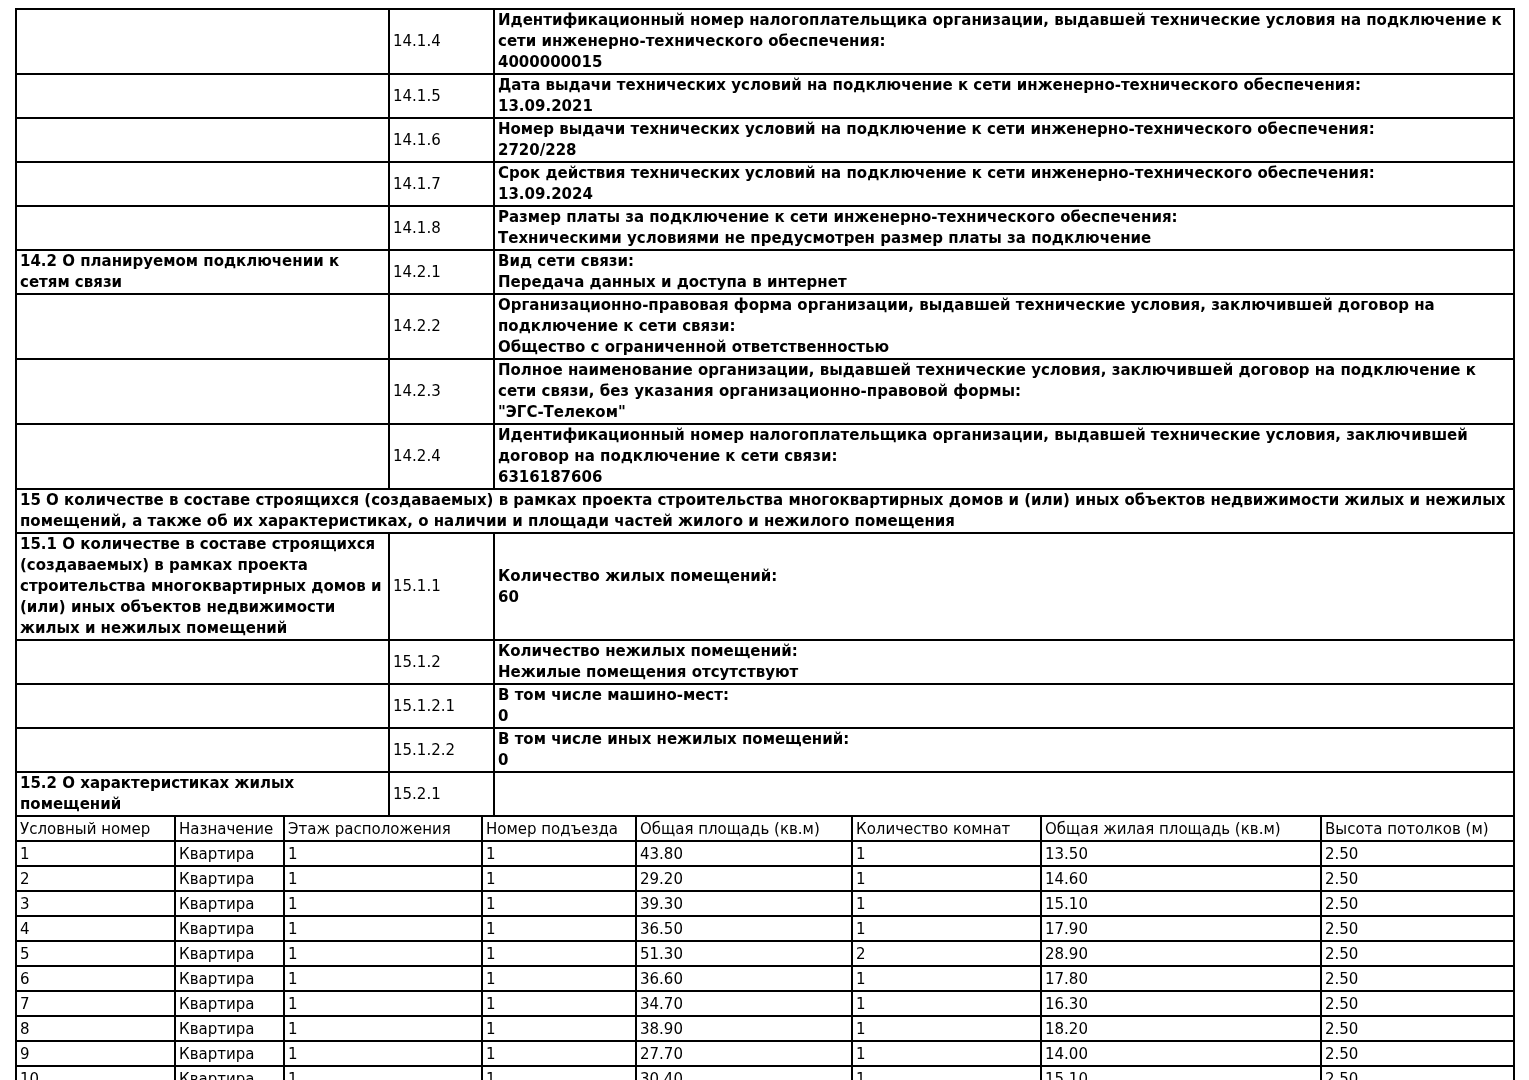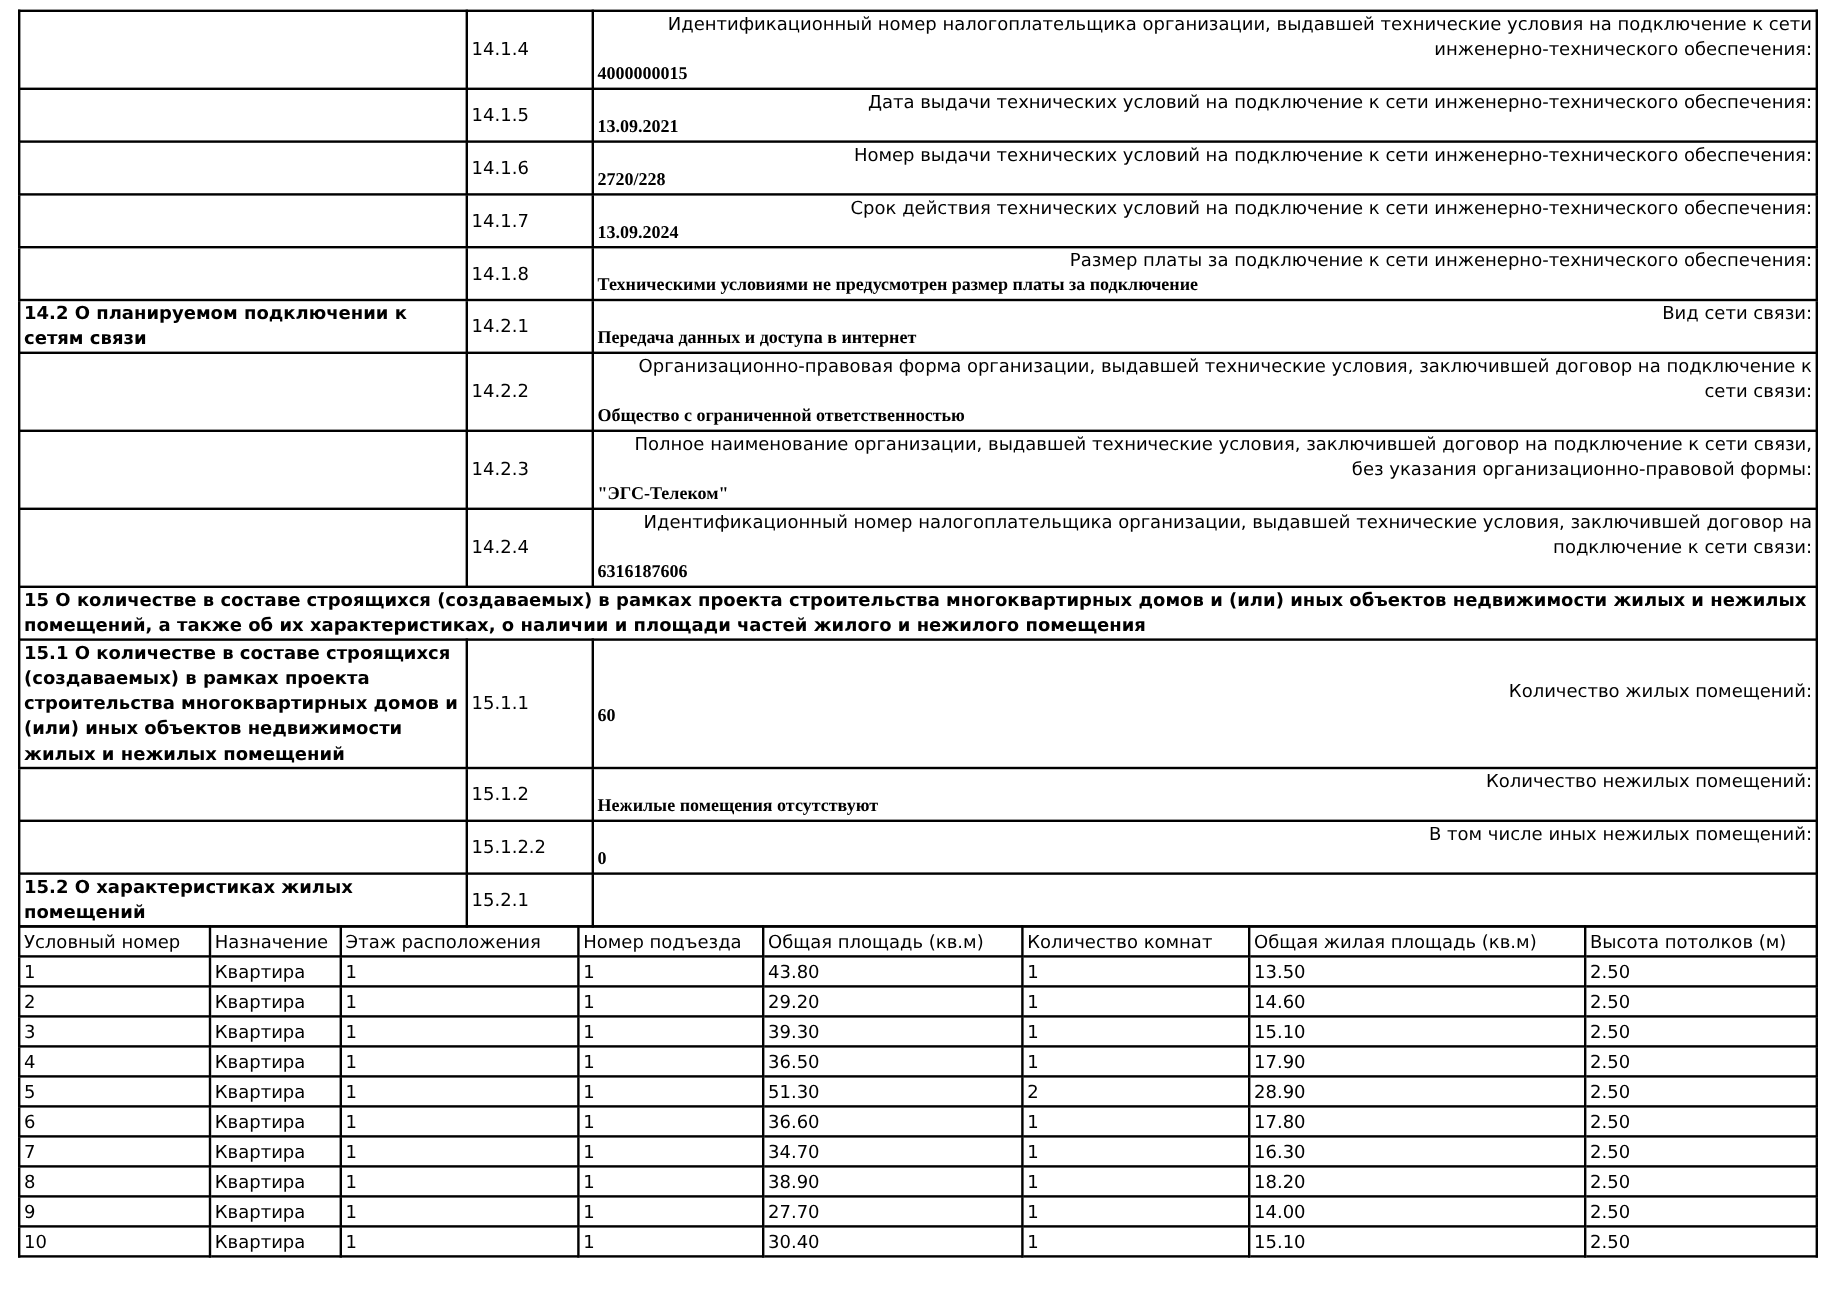--- a/index.html
+++ b/index.html
@@ -34,22 +34,22 @@
     line-height: 21px;
     overflow: hidden;
     word-wrap: break-word;
     text-align: left;
     font-weight: normal;
   }
   .decl .num-cell {
     padding-left: 3px;
     margin-left: 36px;
   }
-  .decl .content-cell .label { font-weight: normal; text-align: right; }
-  .decl .content-cell .value { font-weight: bold; font-family: Liberation Serif, serif; }
+  .decl .content-cell .label { font-weight: bold; }
+  .decl .content-cell .value { font-weight: bold; }
   .decl .section-cell { font-weight: bold; }
   .apartments {
     margin-top: -2px;
     padding-left: 12px;
   }
   .apartments td, .apartments th {
     height: 21px;
     line-height: 20px;
     padding: 1px 3px;
   }
@@ -148,20 +148,28 @@
             <div class="label">Количество жилых помещений:</div>
             <div class="value">60</div>
           </td>
         </tr>
         <tr>
           <td class="section-cell"></td>
           <td class="num-cell">15.1.2</td>
           <td class="content-cell">
             <div class="label">Количество нежилых помещений:</div>
             <div class="value">Нежилые помещения отсутствуют</div>
+          </td>
+        </tr>
+        <tr>
+          <td class="section-cell"></td>
+          <td class="num-cell">15.1.2.1</td>
+          <td class="content-cell">
+            <div class="label">В том числе машино-мест:</div>
+            <div class="value">0</div>
           </td>
         </tr>
         <tr>
           <td class="section-cell"></td>
           <td class="num-cell">15.1.2.2</td>
           <td class="content-cell">
             <div class="label">В том числе иных нежилых помещений:</div>
             <div class="value">0</div>
           </td>
         </tr>

